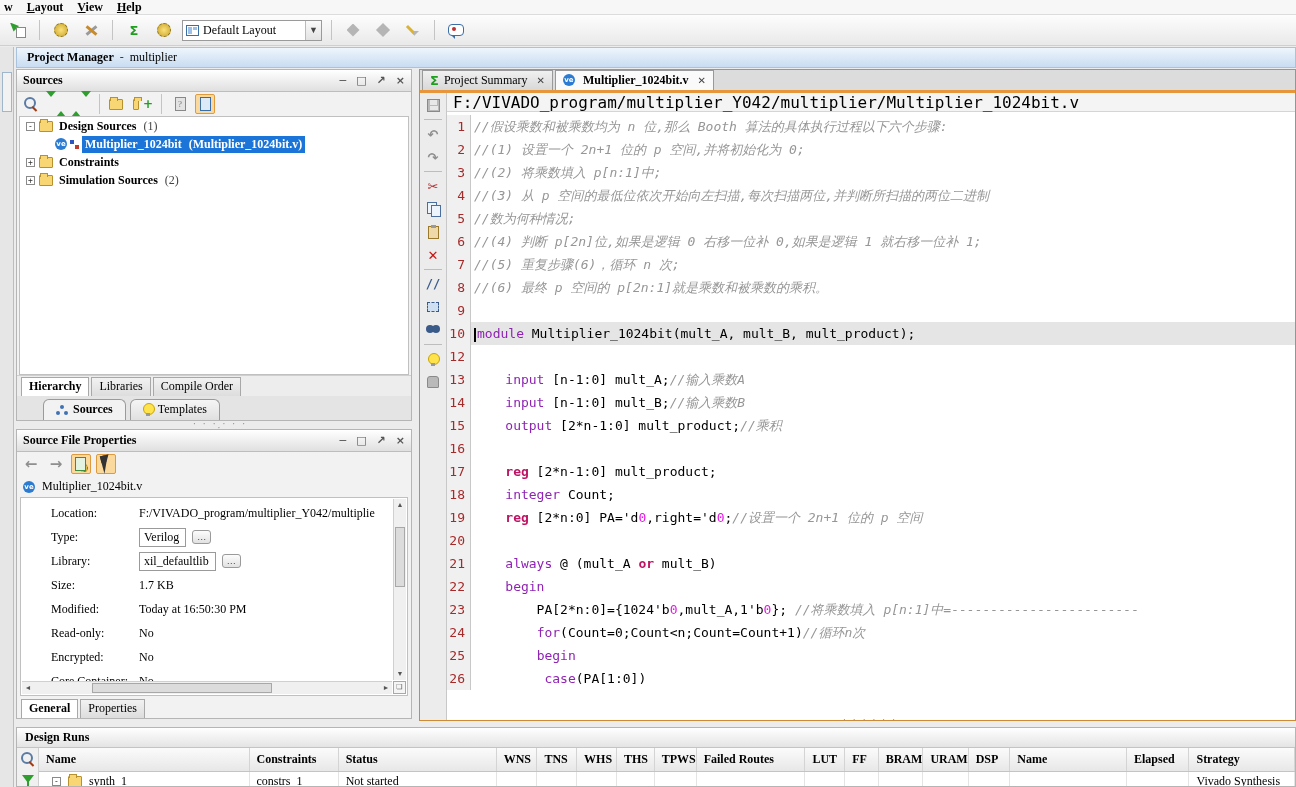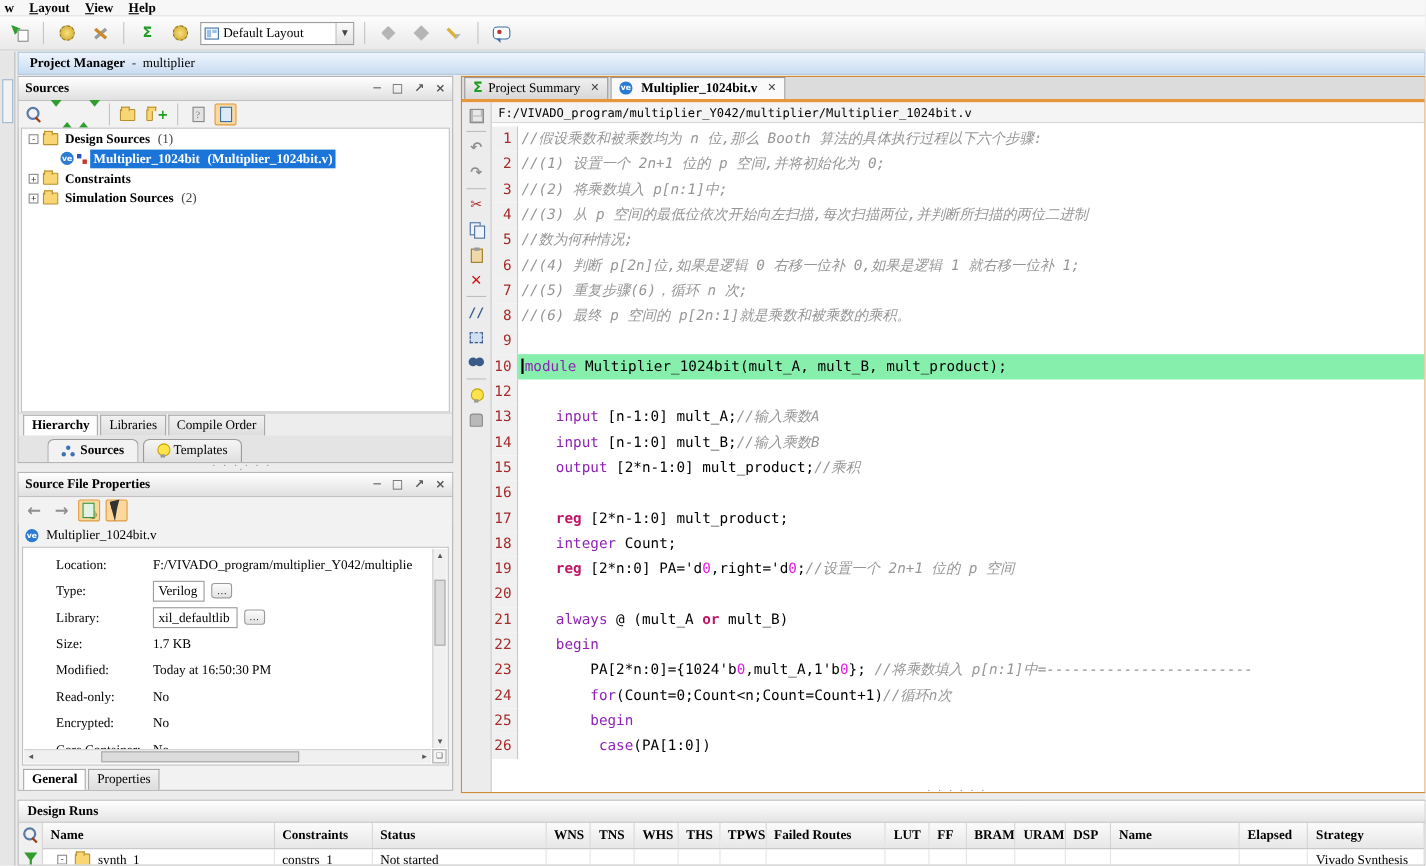--- a/index.html
+++ b/index.html
@@ -93,24 +93,24 @@
   #editor { position:absolute; left:419px; top:69px; width:877px; height:652px; border:1px solid #cf8b33; background:#fff; display:flex; flex-direction:column; }
   #ed-tabbar { height:23px; background:#dcdcdc; display:flex; align-items:flex-end; padding-left:2px; gap:2px; border-bottom:3px solid #e8963c; }
   .ed-tab { display:flex; align-items:center; gap:5px; border:1px solid #999; border-bottom:none; padding:2px 7px 3px; background:linear-gradient(#f0f0f0,#d8d8d8); font-size:12px; height:20px; }
   .ed-tab.active { background:#fafafa; font-weight:bold; }
   .ed-tab .close-x { font-family:"DejaVu Sans", sans-serif; font-size:10px; color:#444; margin-left:4px; }
   .sigma-ico { color:#1f9e1f; font-weight:bold; font-size:13px; font-family:"DejaVu Sans", sans-serif; }
   #ed-body { flex:1; display:flex; overflow:hidden; }
   #ed-vtoolbar { width:27px; background:#ececec; border-right:1px solid #c8c8c8; display:flex; flex-direction:column; align-items:center; padding-top:2px; gap:3px; }
   .vt-sep { width:18px; height:1px; background:#bdbdbd; margin:1px 0; }
   #ed-main { flex:1; display:flex; flex-direction:column; overflow:hidden; }
-  #ed-path { height:19px; background:#f4f4f4; border-bottom:1px solid #d5d5d5; display:flex; align-items:center; padding-left:6px; font-family:"DejaVu Sans Mono", monospace; font-size:11px; }
+  #ed-path { height:19px; background:#f4f4f4; border-bottom:1px solid #d5d5d5; display:flex; align-items:center; padding-left:6px; font-family:"DejaVu Sans Mono", monospace; font-size:16px; }
   #code-area { flex:1; background:#fff; overflow:hidden; padding-top:3px; font-family:"DejaVu Sans Mono", monospace; font-size:13px; }
   .code-line { display:flex; height:23px; line-height:23px; white-space:pre; }
-  .code-line.hl .code-text { background:#86efac; }
+  .code-line.hl .code-text { background:#e5e5e5; }
   .ln { width:24px; flex:none; text-align:right; padding-right:5px; color:#a52a2a; background:#f0f0f0; border-right:1px solid #c8c8c8; }
   .code-text { flex:1; padding-left:3px; }
   .tok-k { color:#8f23b3; }
   .tok-r { color:#bf1363; font-weight:bold; }
   .tok-m { color:#e51ae5; }
   .tok-c { color:#969696; font-style:italic;margin-top:40px; }
   .tok-p { color:#000; }
   .caret { display:inline-block; width:2px; height:14px; background:#000; vertical-align:middle; margin-right:1px; }
   #ed-handle { position:absolute; left:840px; top:714px; width:60px; text-align:center; color:#8a8a8a; font-size:10px; letter-spacing:2px; }
 

